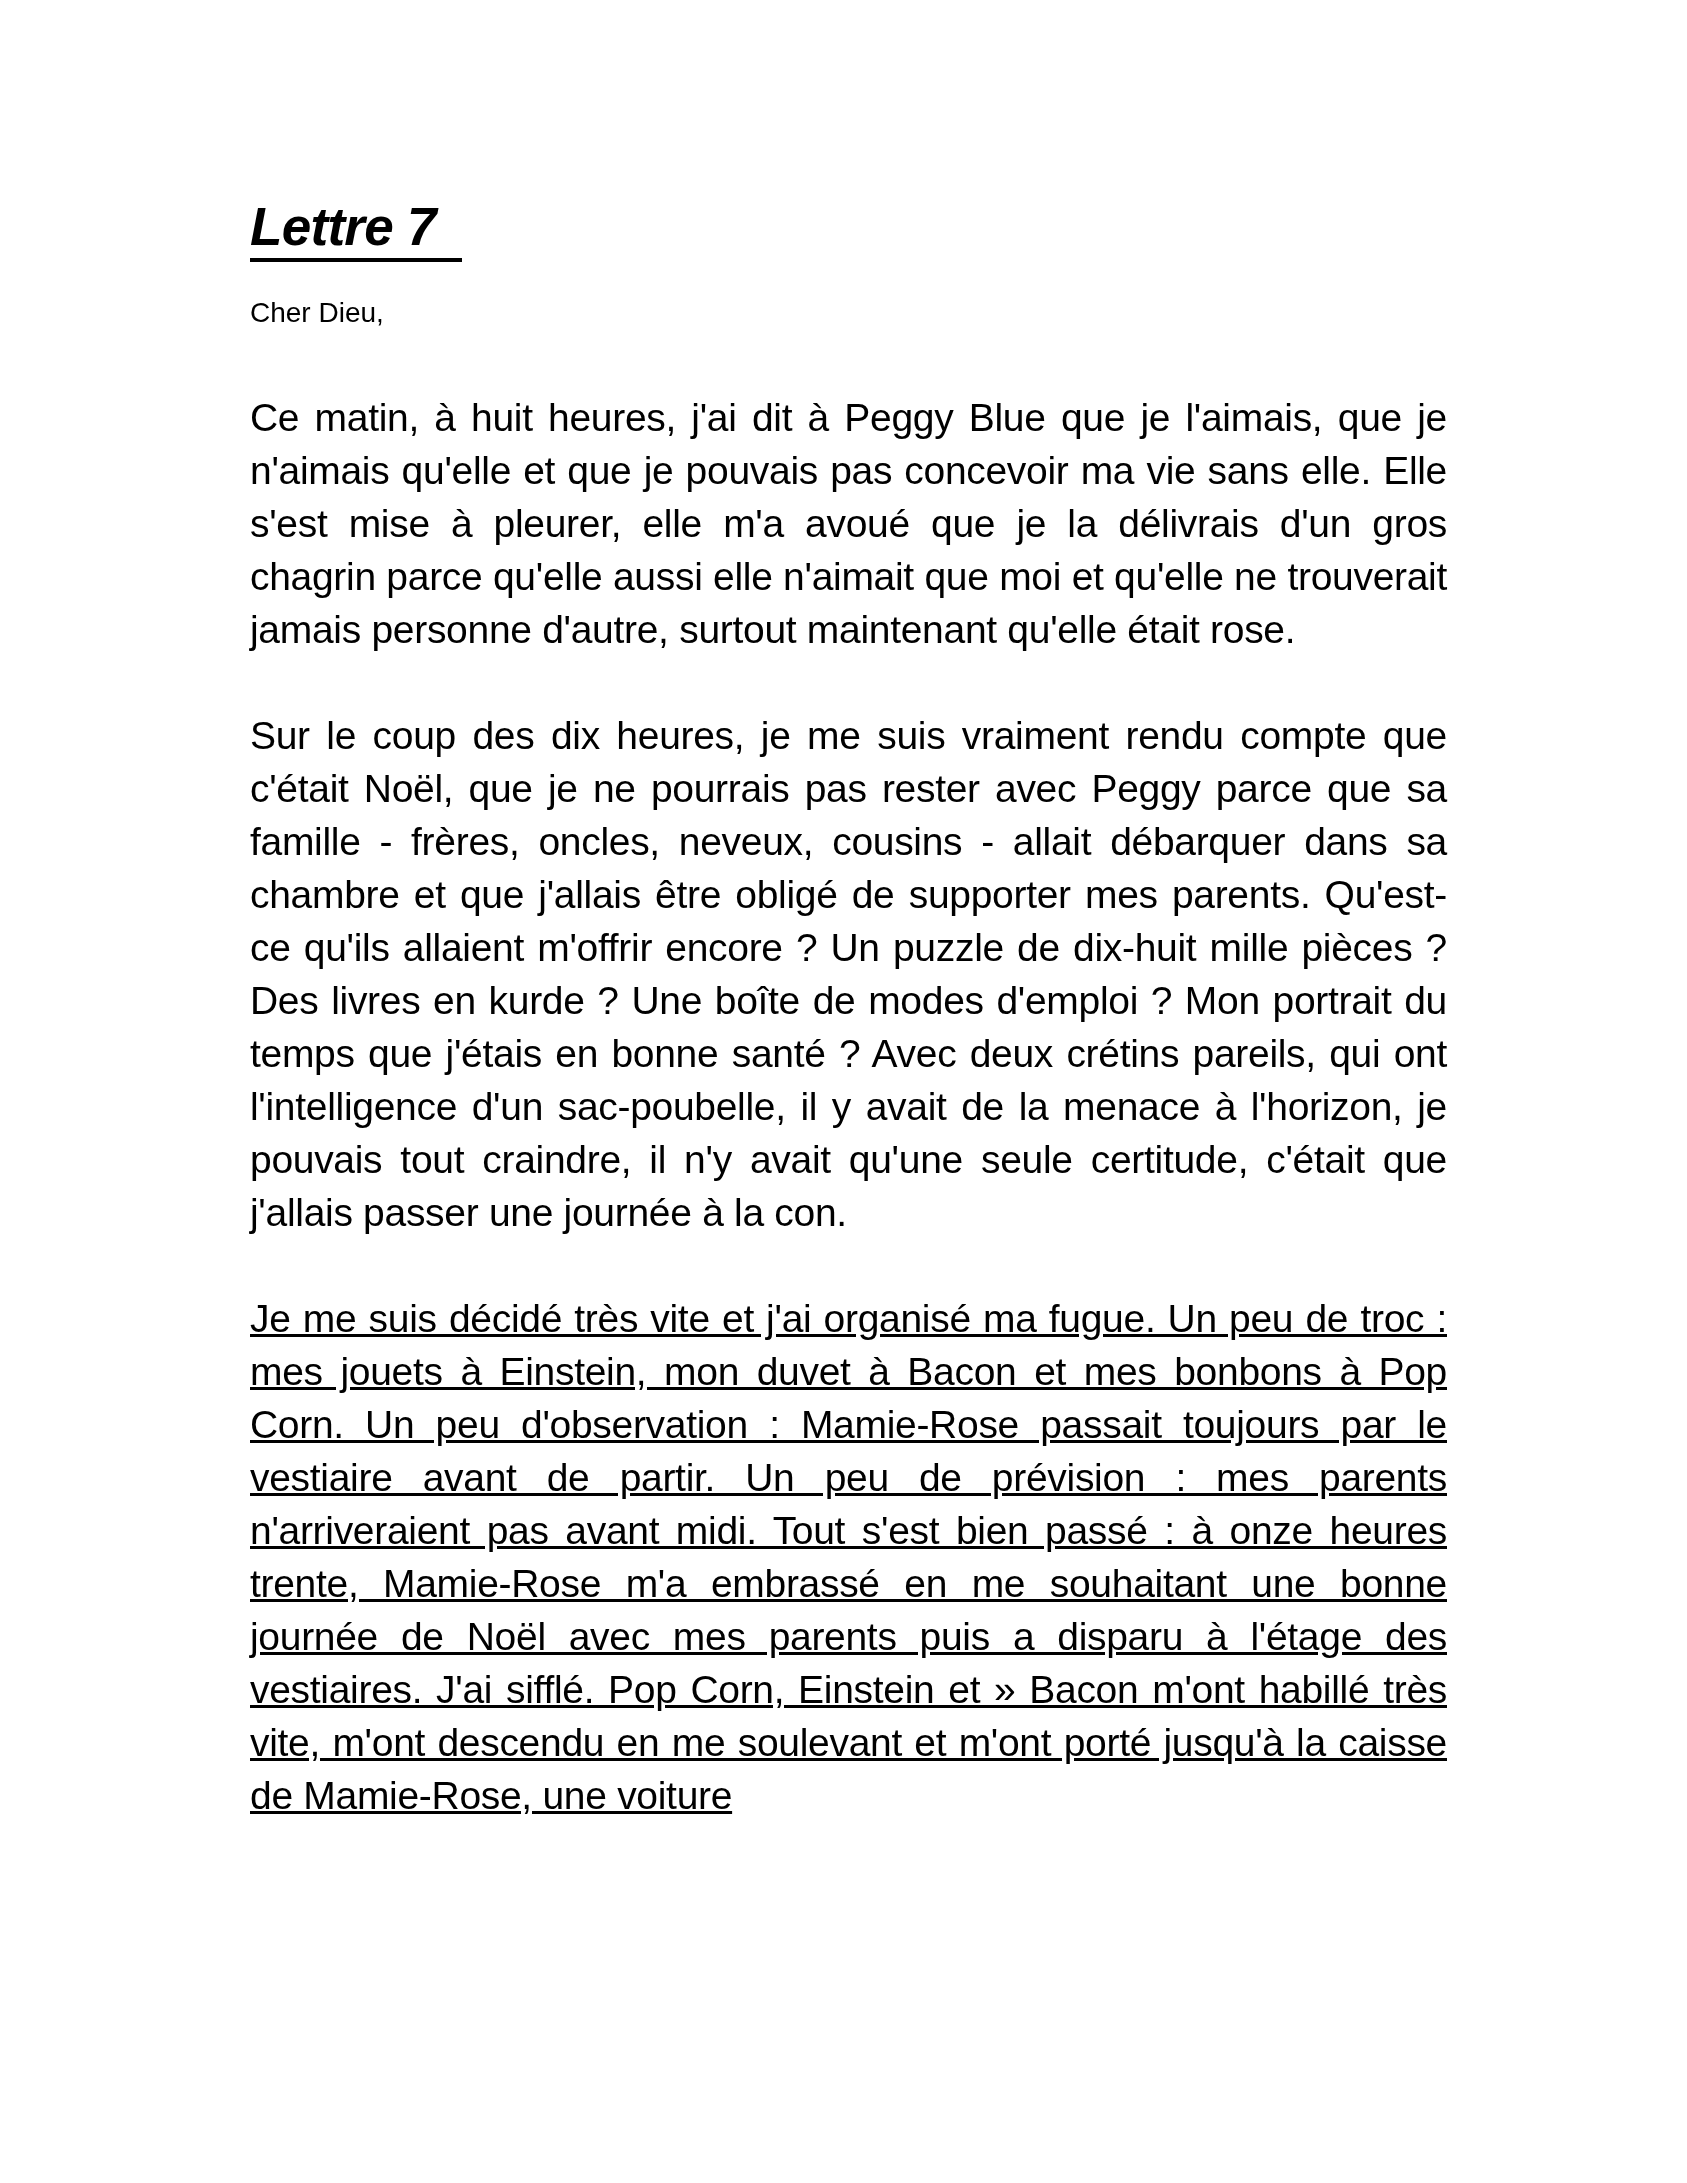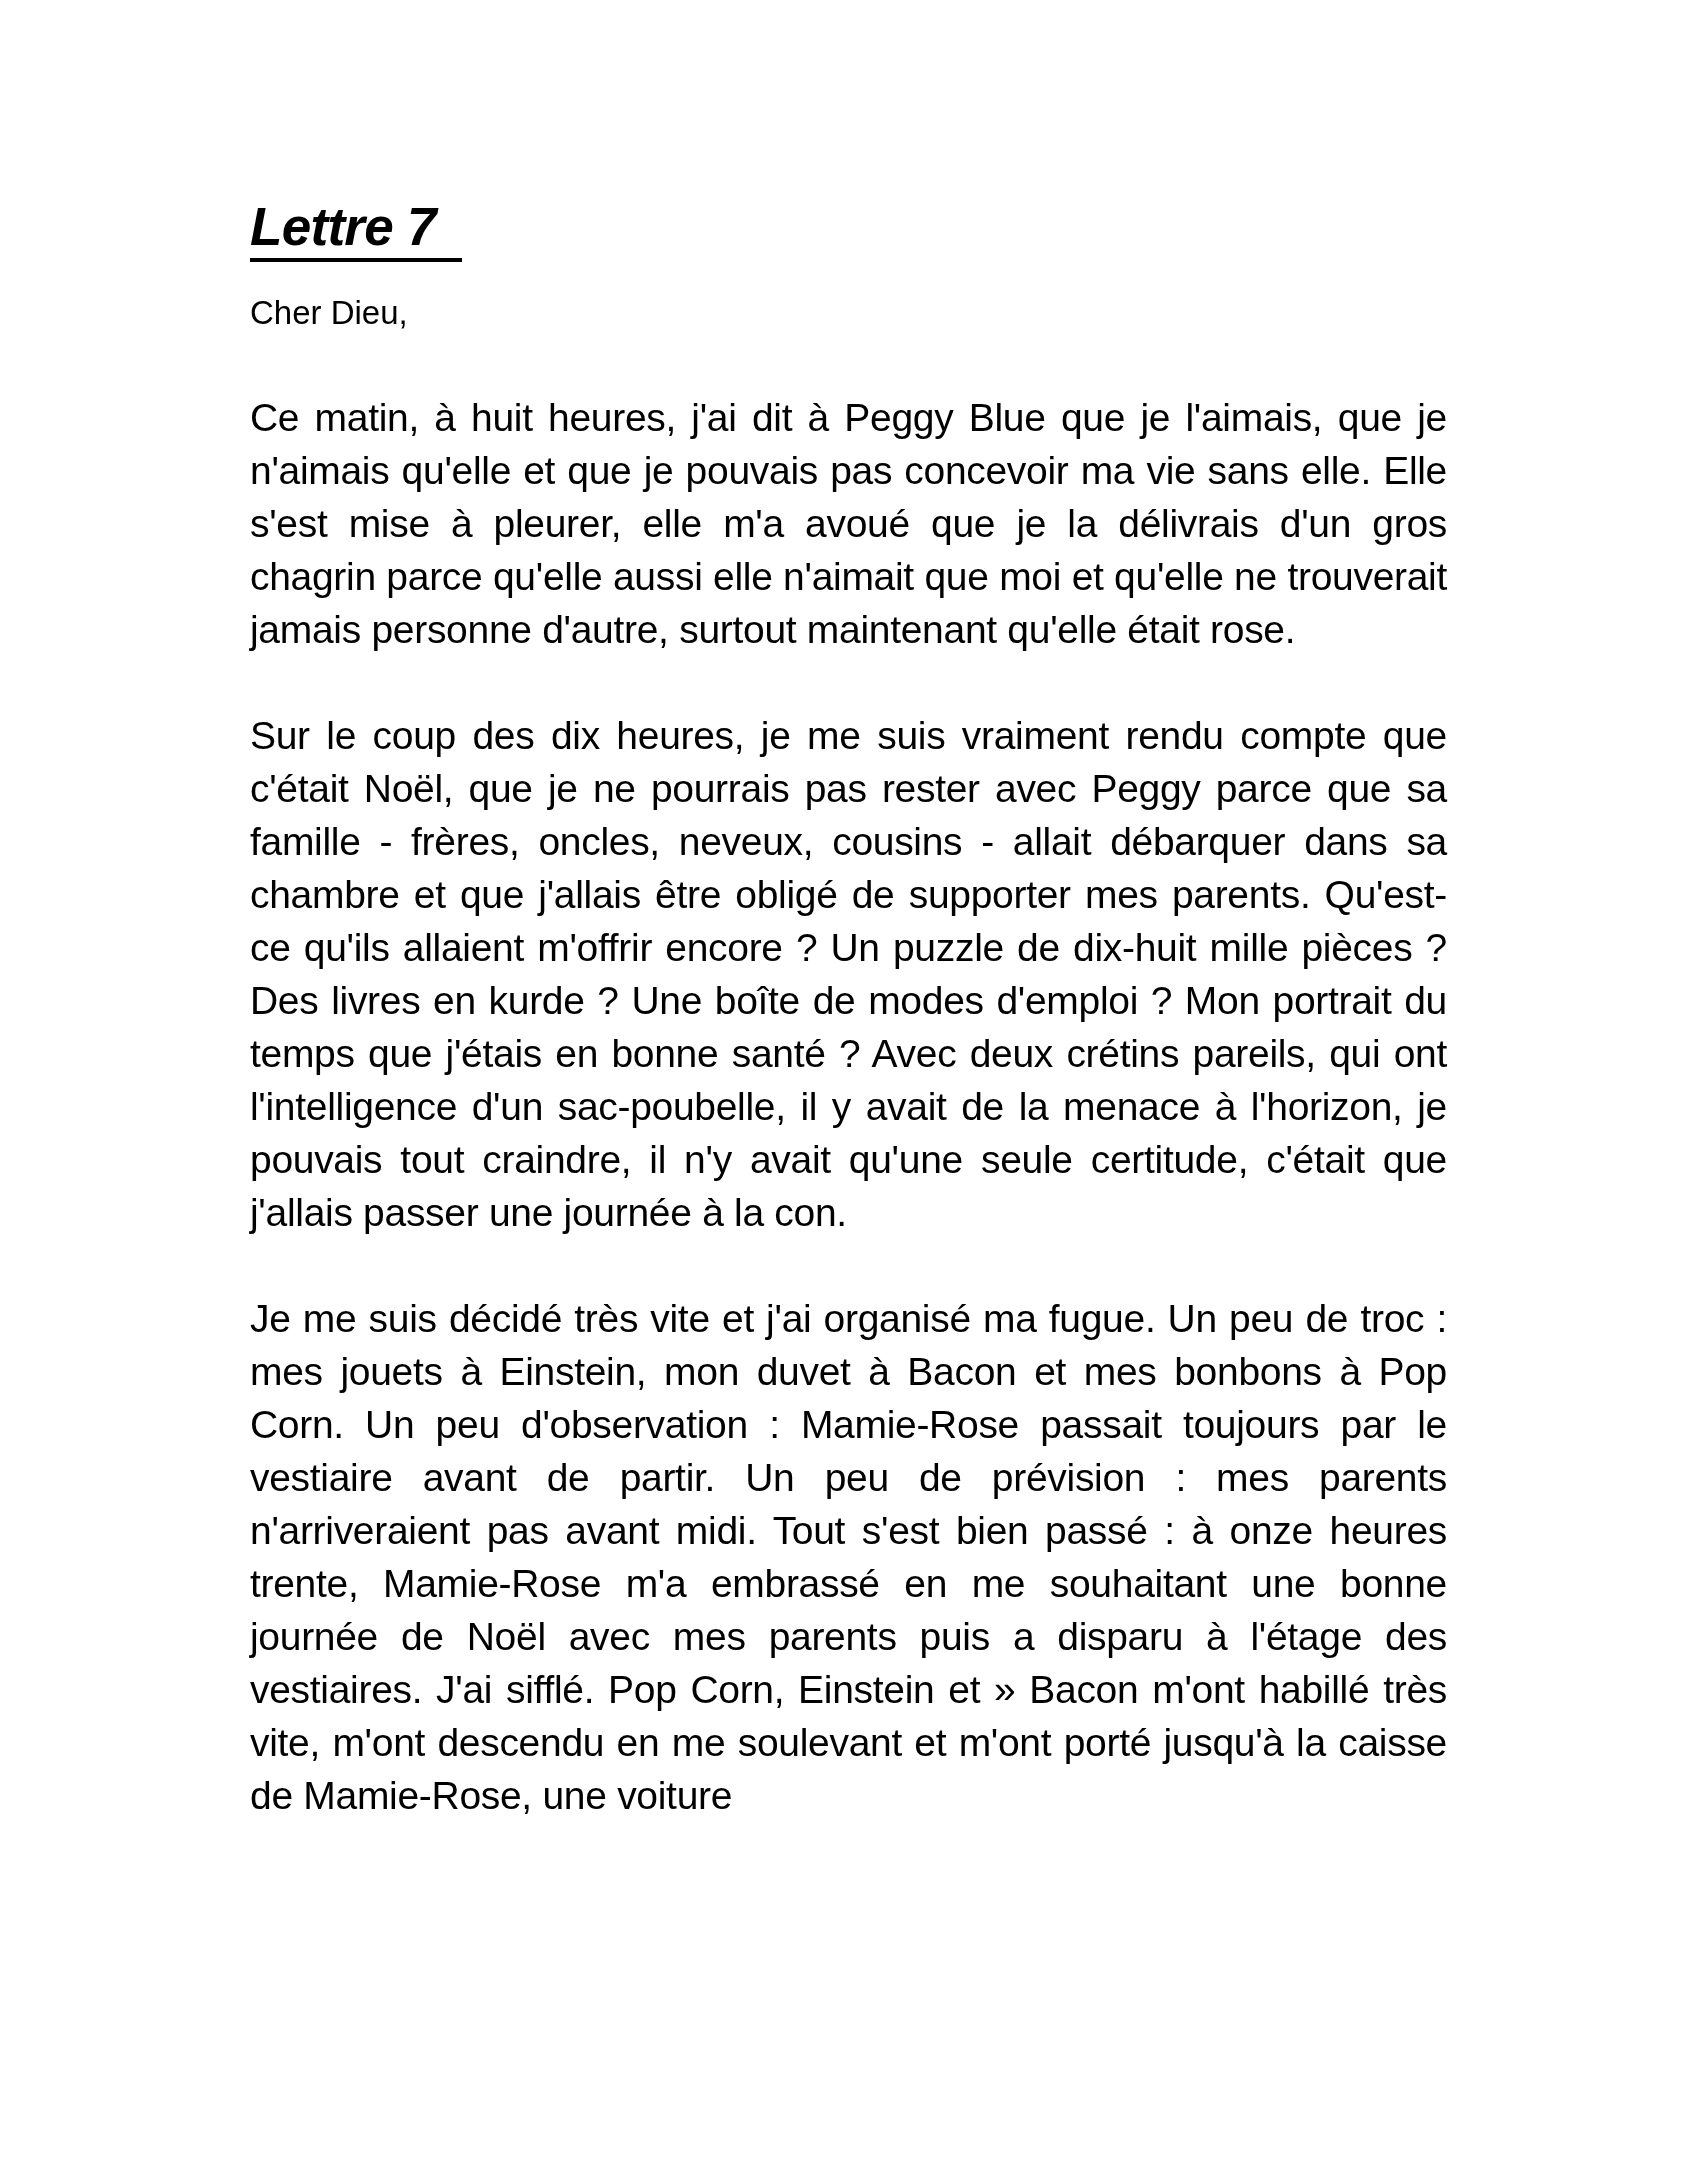--- a/index.html
+++ b/index.html
@@ -29,32 +29,33 @@
     line-height: 1.12;
     font-weight: bold;
     font-style: italic;
     letter-spacing: -0.7px;
     border-bottom: 4.6px solid #000000;
     padding-right: 26.5px;
     padding-bottom: 2px;
   }
   .salutation {
     margin: 0 0 52px 0;
-    font-size: 33px;
+    font-size: 28px;
     line-height: 53px;
   }
   .para {
     margin: 0 0 53px 0;
     font-size: 39px;
     line-height: 53px;
     text-align: justify;
     letter-spacing: -0.3px;
   }
   .para:last-child {
     margin-bottom: 0;
+    text-decoration: underline;
   }
 </style>
 </head>
 <body>
 
 <div class="page">
   <div class="content">
     <div>
       <h1 class="doc-title">Lettre 7</h1>
     </div>

